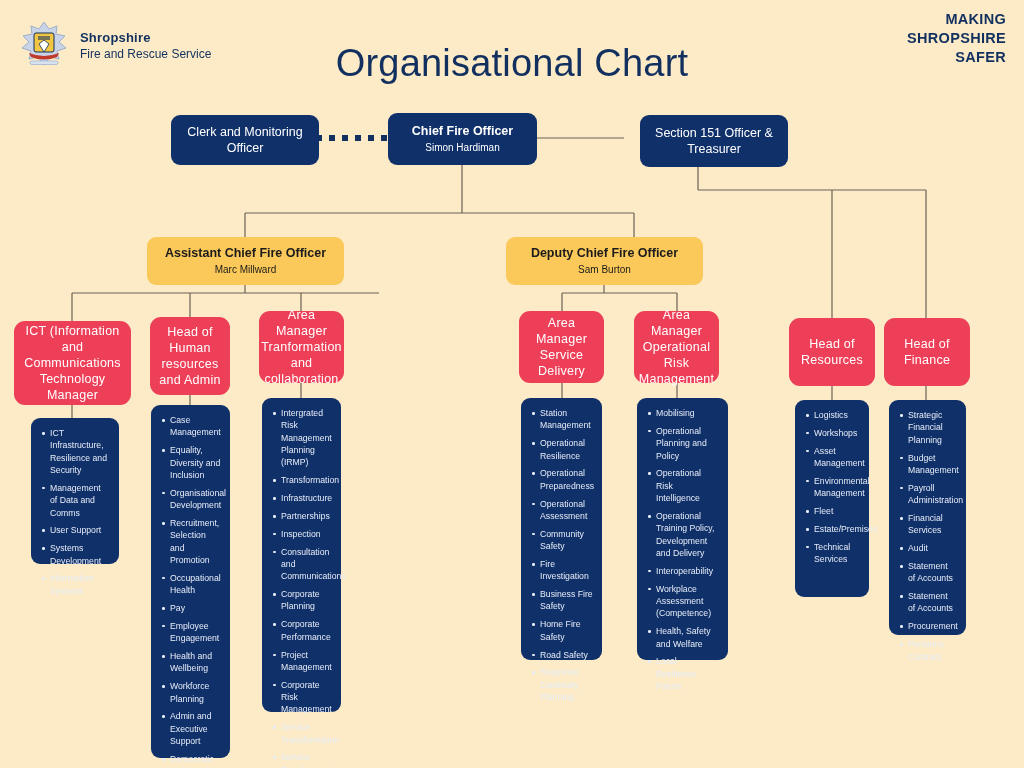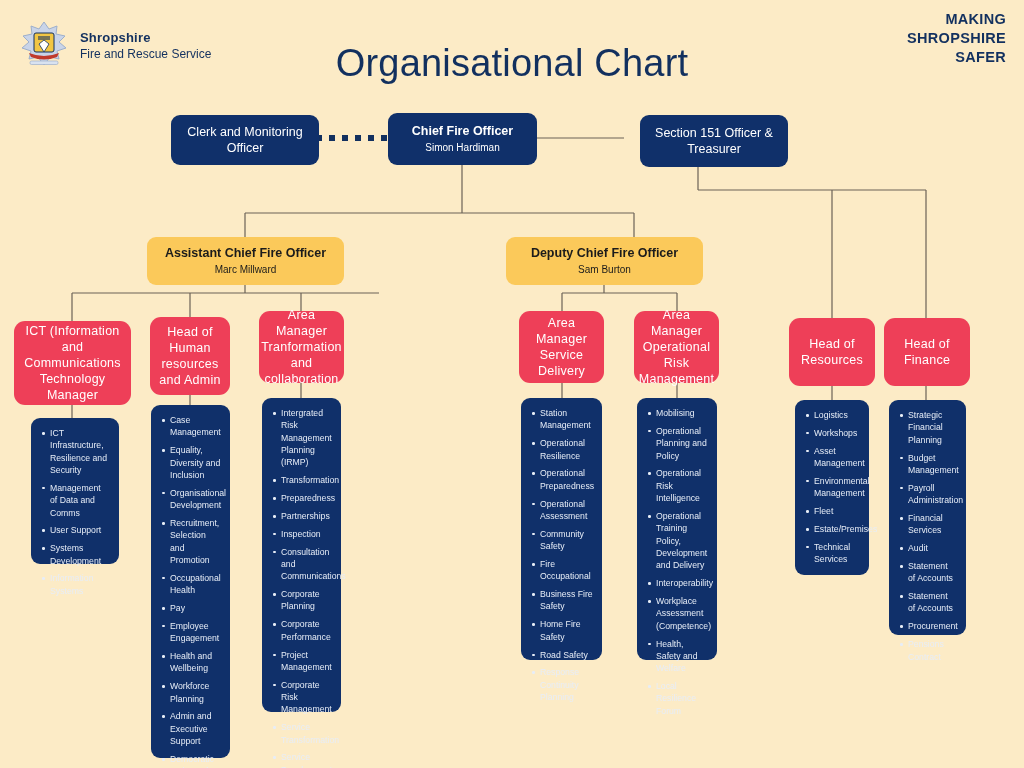--- a/index.html
+++ b/index.html
@@ -204,62 +204,62 @@
         <li>Workforce Planning</li>
         <li>Admin and Executive Support</li>
         <li>Democratic and Legal Services</li>
       </ul>
   </div>
 
   <div class="abs panel" style="left:262px;top:398px;width:79px;height:314px;">
     <ul>
         <li>Intergrated Risk Management Planning (IRMP)</li>
         <li>Transformation</li>
-        <li> Preparedness</li>
+        <li> Infrastructure</li>
         <li> Partnerships</li>
         <li> Inspection</li>
         <li>Consultation and Communications</li>
         <li>Corporate Planning</li>
         <li>Corporate Performance</li>
         <li>Project Management</li>
         <li>Corporate Risk Management</li>
         <li>Service Transformation</li>
         <li>Service Development</li>
       </ul>
   </div>
 
   <div class="abs panel" style="left:521px;top:398px;width:81px;height:262px;">
     <ul>
         <li>Station Management</li>
         <li>Operational Resilience</li>
         <li>Operational Preparedness</li>
         <li>Operational Assessment</li>
         <li>Community Safety</li>
-        <li>Fire Occupational</li>
+        <li>Fire Investigation</li>
         <li>Business Fire Safety</li>
         <li>Home Fire Safety</li>
         <li>Road Safety</li>
         <li>Response Continuity Planning</li>
       </ul>
   </div>
 
-  <div class="abs panel" style="left:637px;top:398px;width:80px;height:262px;">
+  <div class="abs panel" style="left:637px;top:398px;width:91px;height:262px;">
     <ul>
         <li>Mobilising</li>
         <li>Operational Planning and Policy</li>
         <li>Operational Risk Intelligence</li>
         <li>Operational Training Policy, Development and Delivery</li>
         <li>Interoperability</li>
         <li>Workplace Assessment (Competence)</li>
         <li>Health, Safety and  Welfare</li>
         <li>Local Resilience Forum</li>
       </ul>
   </div>
 
-  <div class="abs panel" style="left:795px;top:400px;width:74px;height:175px;">
+  <div class="abs panel" style="left:795px;top:400px;width:74px;height:197px;">
     <ul>
         <li>Logistics</li>
         <li>Workshops</li>
         <li>Asset Management</li>
         <li>Environmental Management</li>
         <li>Fleet</li>
         <li>Estate/Premises</li>
         <li>Technical Services</li>
       </ul>
   </div>

